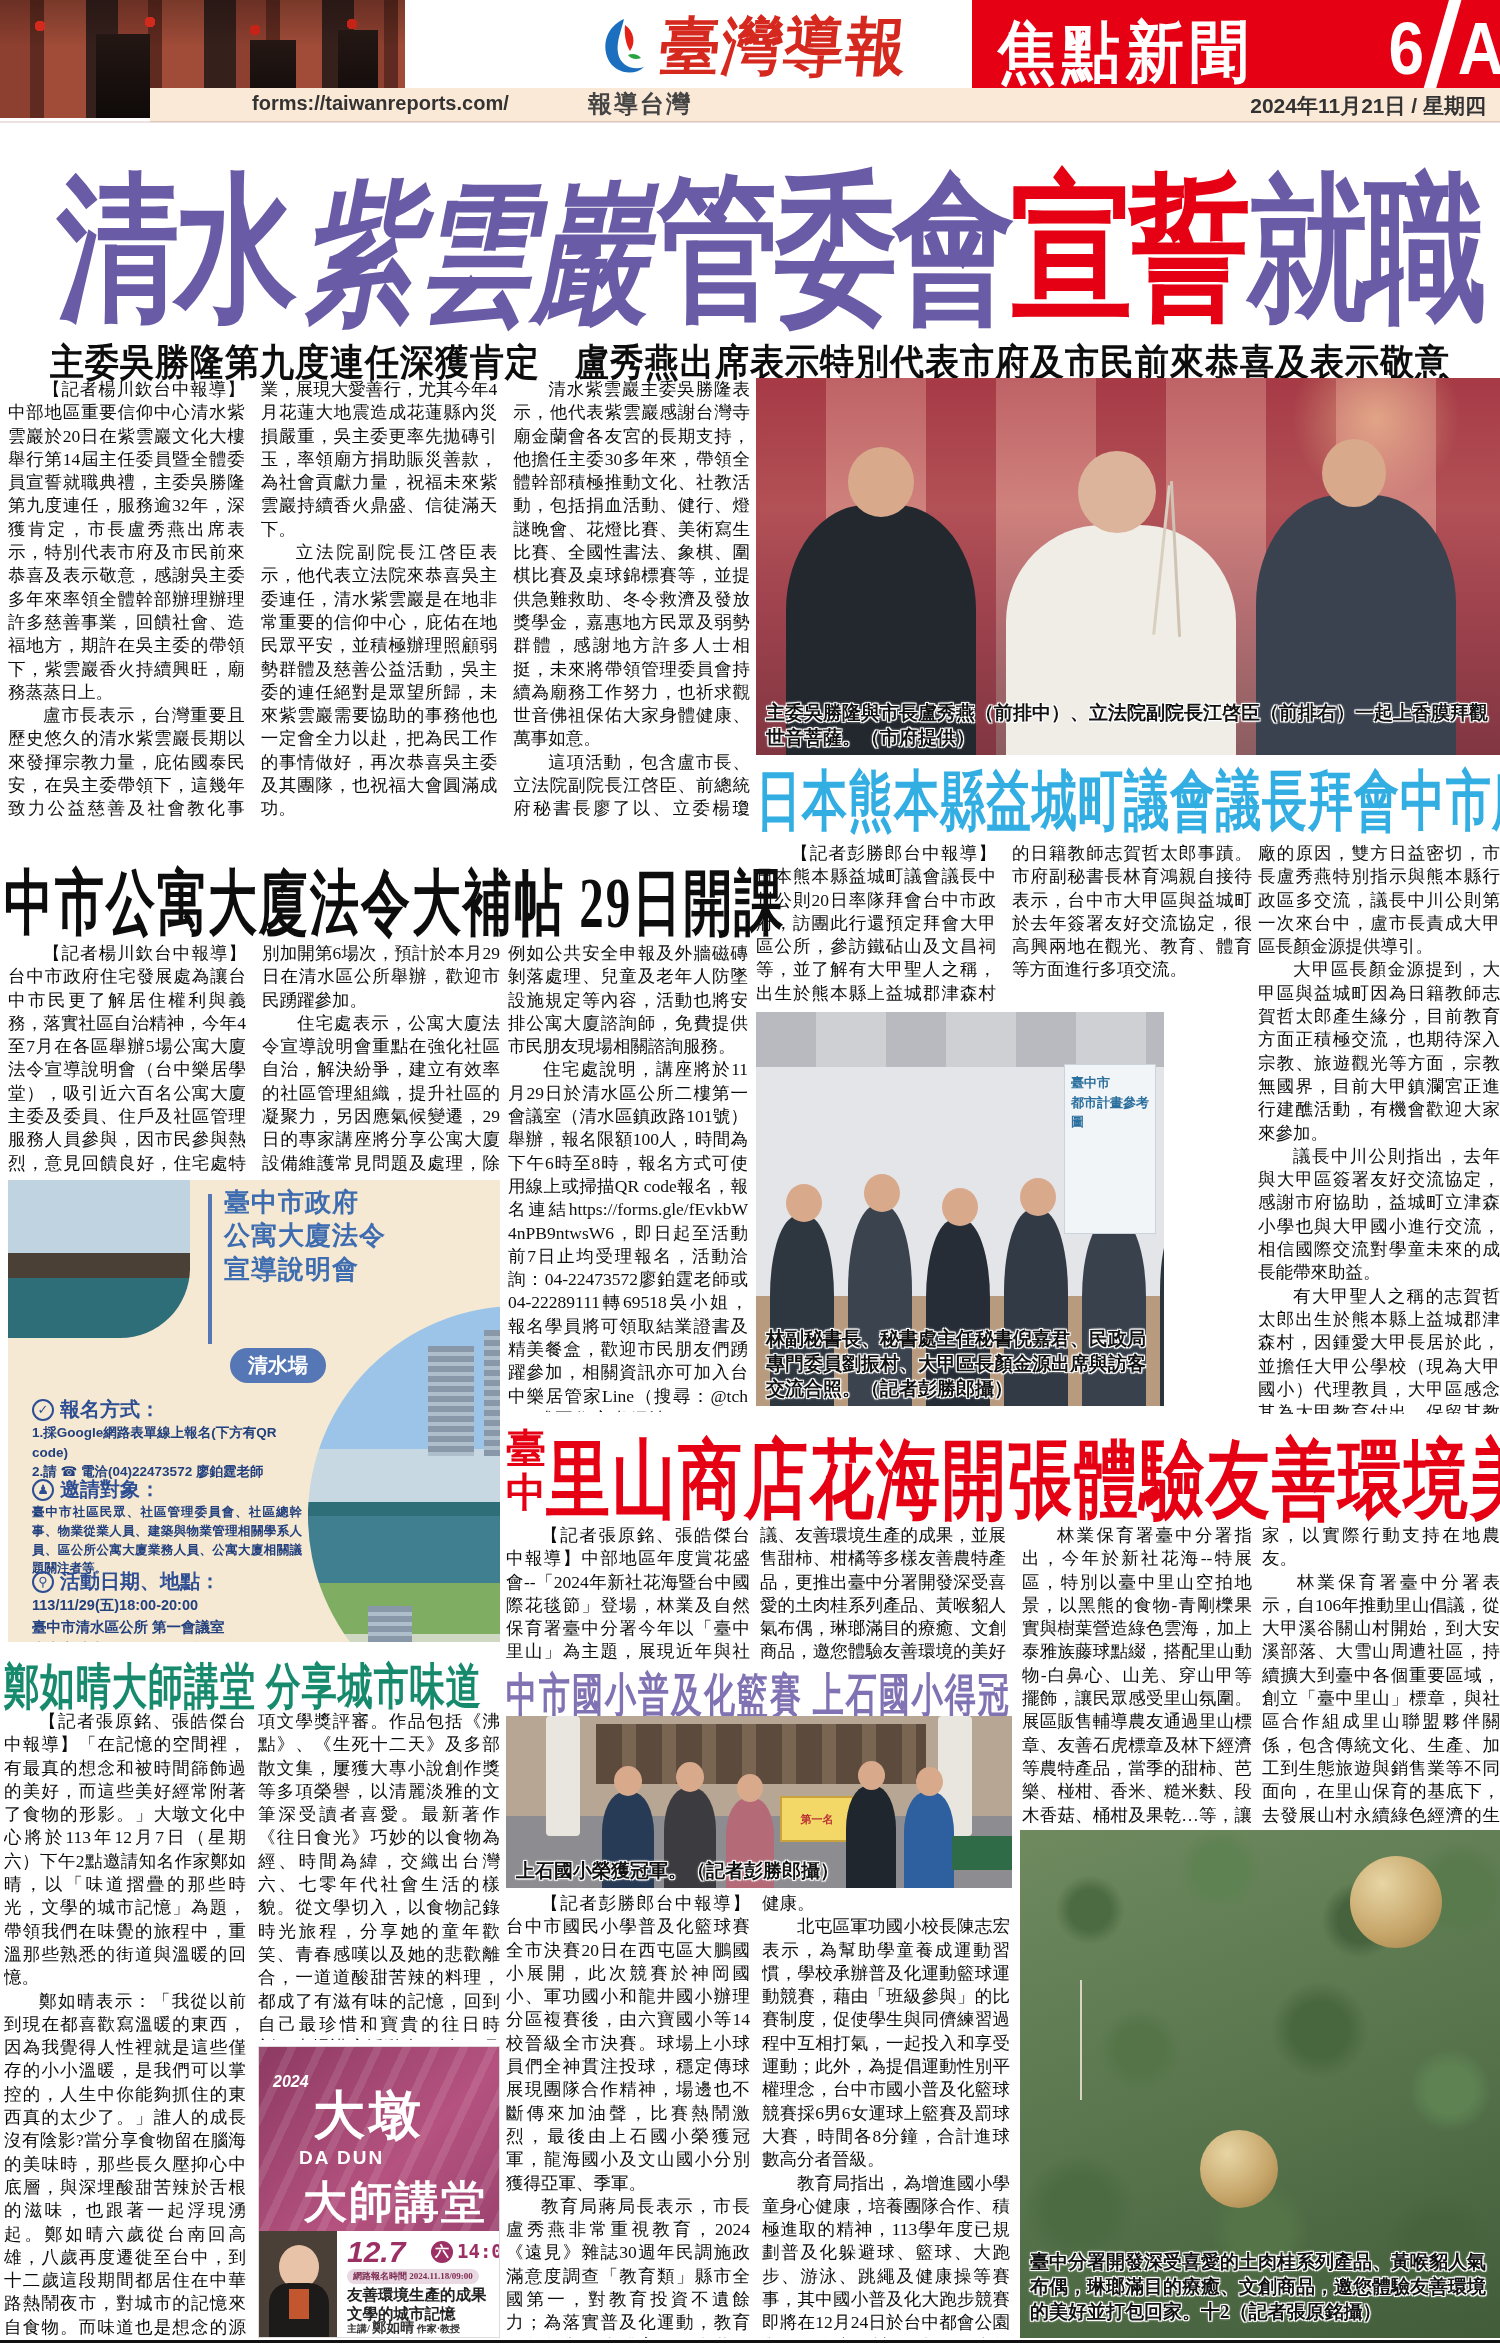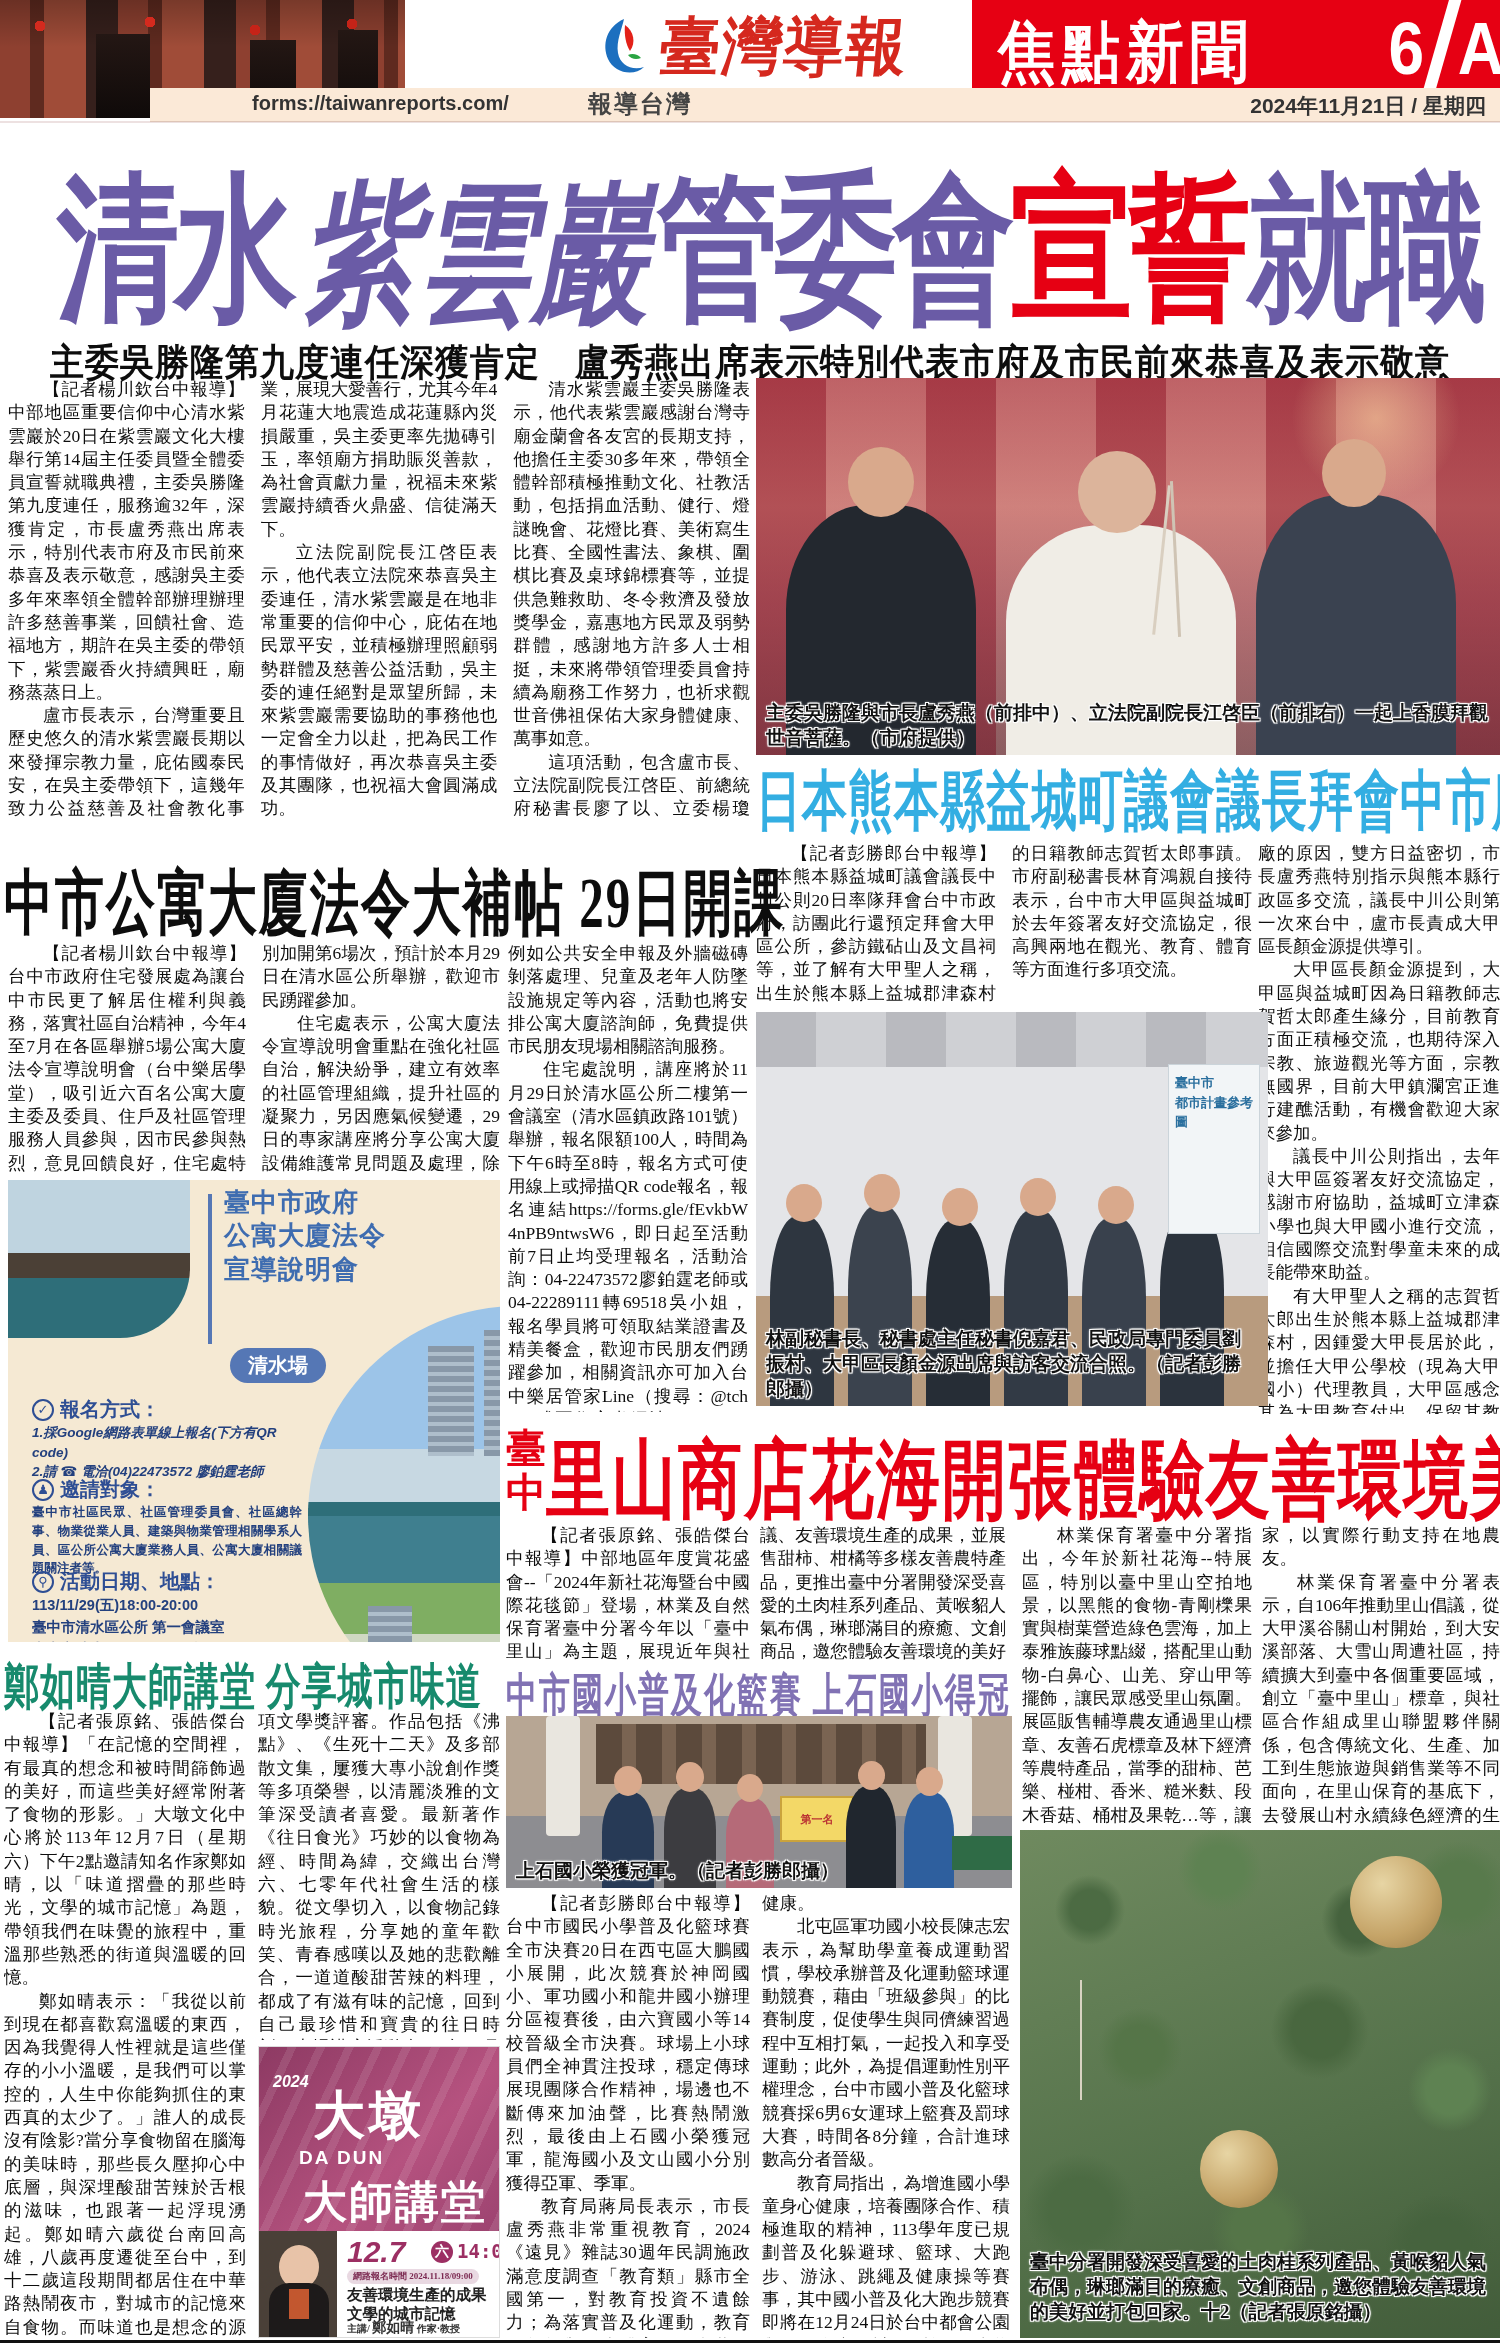--- a/index.html
+++ b/index.html
@@ -79,21 +79,21 @@
     font-family:"Liberation Sans","DejaVu Sans",sans-serif;letter-spacing:1px;}
   .gp-badge{position:absolute;left:222px;top:168px;background:#5577b5;color:#fff;font-weight:700;font-size:20px;
     padding:4px 18px;border-radius:20px;font-family:"Liberation Sans","DejaVu Sans",sans-serif;}
   .gp-circle{position:absolute;left:300px;top:126px;width:420px;height:420px;border-radius:50%;overflow:hidden;
     background:linear-gradient(180deg,#9cc4e8 0 34%,#c7d8e2 34% 48%,#3f7f8f 48% 66%,#7fae62 66% 78%,#cfd8c2 78% 100%);}
   .gp-bldg{position:absolute;background:repeating-linear-gradient(180deg,#8898a8 0 6px,#aebecb 6px 10px);}
   .gp-sec{position:absolute;left:24px;width:270px;color:#2e4e94;font-family:"Liberation Sans","DejaVu Sans",sans-serif;}
   .gp-h{font-weight:900;font-size:20px;display:flex;align-items:center;gap:6px;}
   .gp-ic{display:inline-flex;width:22px;height:22px;border-radius:50%;border:2px solid #2e4e94;
     align-items:center;justify-content:center;font-size:13px;flex:0 0 auto;}
-  .gp-item{font-weight:700;font-size:13.5px;line-height:1.45;color:#23407e;font-style:italic;}
+  .gp-item{font-weight:700;font-size:13.5px;line-height:1.45;color:#23407e;}
   .gp-body{font-weight:700;font-size:12.5px;line-height:1.5;color:#23407e;text-align:justify;}
   .gp-line{font-weight:700;font-size:14.5px;line-height:1.5;color:#23407e;}
   
   .dposter{left:258px;top:2046px;width:242px;height:292px;overflow:hidden;background:#fff;border:1px solid #ddd;}
   .dp-top{position:absolute;left:0;top:0;right:0;height:186px;color:#fff;overflow:hidden;
     background:
      repeating-linear-gradient(115deg,rgba(255,255,255,.10) 0 8px,transparent 8px 26px),
      linear-gradient(135deg,#8d3a63,#b5527f 60%,#9c4370);}
   .dp-year{position:absolute;left:14px;top:26px;font-weight:900;font-size:16px;font-style:italic;
     font-family:"Liberation Sans","DejaVu Sans",sans-serif;}
@@ -197,21 +197,21 @@
       <p>【記者彭勝郎台中報導】日本熊本縣益城町議會議長中川公則20日率隊拜會台中市政府，訪團此行還預定拜會大甲區公所，參訪鐵砧山及文昌祠等，並了解有大甲聖人之稱，出生於熊本縣上益城郡津森村的日籍教師志賀哲太郎事蹟。市府副秘書長林育鴻親自接待表示，台中市大甲區與益城町於去年簽署友好交流協定，很高興兩地在觀光、教育、體育等方面進行多項交流。</p>
     </div>
 
   <div class="abs btxt cont" style="left:1258px;top:842px;width:242px;height:572px;">
       <p>廠的原因，雙方日益密切，市長盧秀燕特別指示與熊本縣行政區多交流，議長中川公則第一次來台中，盧市長責成大甲區長顏金源提供導引。</p>
       <p>大甲區長顏金源提到，大甲區與益城町因為日籍教師志賀哲太郎產生緣分，目前教育方面正積極交流，也期待深入宗教、旅遊觀光等方面，宗教無國界，目前大甲鎮瀾宮正進行建醮活動，有機會歡迎大家來參加。</p>
       <p>議長中川公則指出，去年與大甲區簽署友好交流協定，感謝市府協助，益城町立津森小學也與大甲國小進行交流，相信國際交流對學童未來的成長能帶來助益。</p>
       <p>有大甲聖人之稱的志賀哲太郎出生於熊本縣上益城郡津森村，因鍾愛大甲長居於此，並擔任大甲公學校（現為大甲國小）代理教員，大甲區感念其為大甲教育付出，保留其教學遺品及遺照等於文昌祠中供後人緬懷，希望緣分能延續下去。</p>
     </div>
 
-  <div class="abs photo" style="left:756px;top:1012px;width:512px;height:394px;
+  <div class="abs photo" style="left:756px;top:1012px;width:408px;height:394px;
        background:linear-gradient(180deg,#cfd0d4 0 14%,#e4e5e8 14% 72%,#b89b7e 72% 100%);">
     <div class="abs" style="left:0;top:0;width:100%;height:14%;background:repeating-linear-gradient(90deg,#b9babf 0 60px,#cfd0d4 60px 130px);"></div>
     <div class="fig" style="left:14px;bottom:0;width:64px;height:190px;background:#2e3640;"></div>
     <div class="hd" style="left:30px;bottom:184px;width:36px;height:38px;"></div>
     <div class="fig" style="left:92px;bottom:0;width:64px;height:200px;background:#3b434e;"></div>
     <div class="hd" style="left:108px;bottom:194px;width:36px;height:38px;"></div>
     <div class="fig" style="left:170px;bottom:0;width:64px;height:186px;background:#262d36;"></div>
     <div class="hd" style="left:186px;bottom:180px;width:36px;height:38px;"></div>
     <div class="fig" style="left:248px;bottom:0;width:64px;height:196px;background:#323a45;"></div>
     <div class="hd" style="left:264px;bottom:190px;width:36px;height:38px;"></div>

